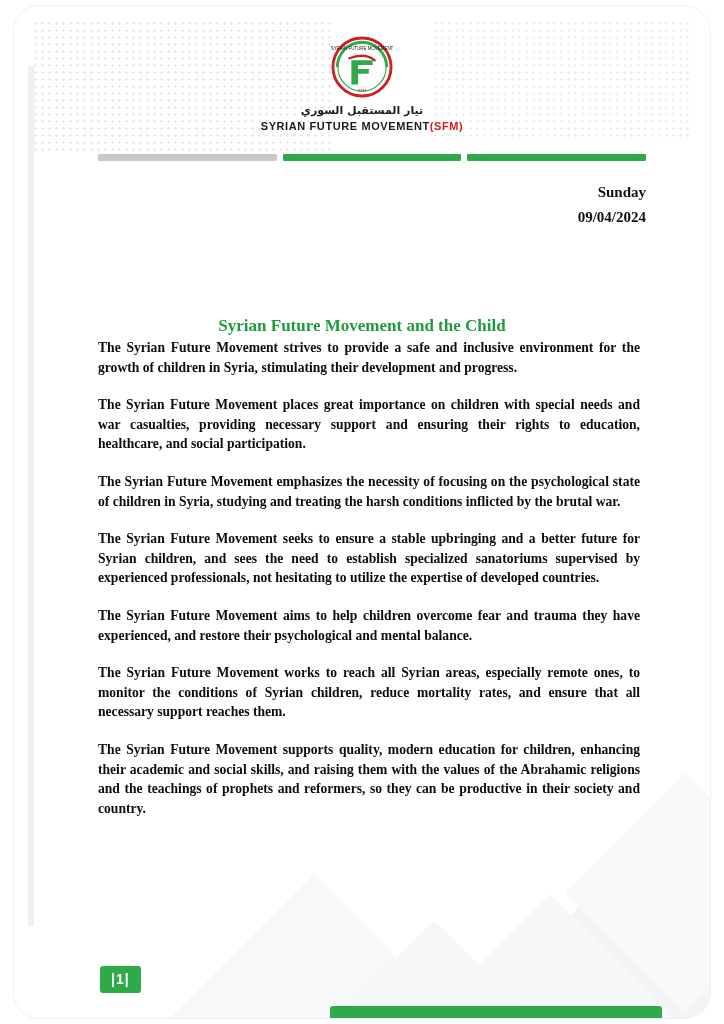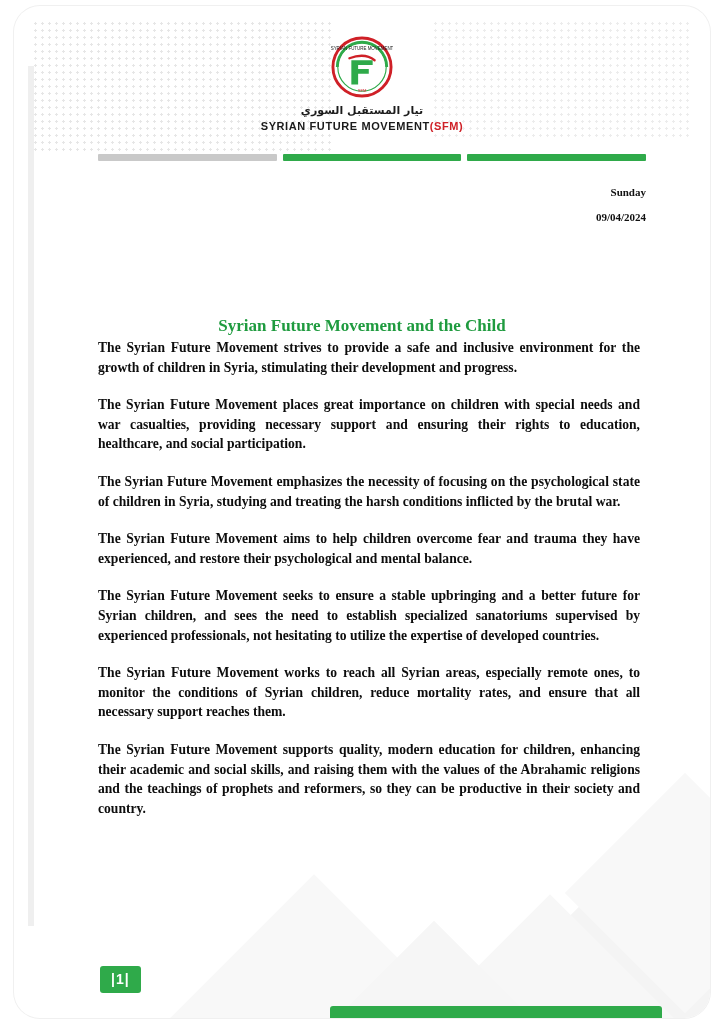--- a/index.html
+++ b/index.html
@@ -145,21 +145,21 @@
   #meta-left .docnum {
     font-weight: bold;
     padding-bottom: 3px;
     display: inline-block;
     border-bottom: 1px solid #bdbdbd;
     min-width: 188px;
   }
   #meta-right {
     float: right;
     text-align: right;
-    font-size: 11px;
+    font-size: 15px;
     line-height: 25px;
     font-weight: bold;
     color: #111;
   }
 
   
   #doc-title {
     position: absolute;
     top: 310px;
     left: 0;
@@ -264,22 +264,22 @@
       </div>
       <div style="clear:both"></div>
     </div>
 
     <div id="doc-title">Syrian Future Movement and the Child</div>
 
     <div id="body">
       <p>The Syrian Future Movement strives to provide a safe and inclusive environment for the growth of children in Syria, stimulating their development and progress.</p>
       <p>The Syrian Future Movement places great importance on children with special needs and war casualties, providing necessary support and ensuring their rights to education, healthcare, and social participation.</p>
       <p>The Syrian Future Movement emphasizes the necessity of focusing on the psychological state of children in Syria, studying and treating the harsh conditions inflicted by the brutal war.</p>
+      <p>The Syrian Future Movement seeks to ensure a stable upbringing and a better future for Syrian children, and sees the need to establish specialized sanatoriums supervised by experienced professionals, not hesitating to utilize the expertise of developed countries.</p>
       <p>The Syrian Future Movement aims to help children overcome fear and trauma they have experienced, and restore their psychological and mental balance.</p>
-      <p>The Syrian Future Movement seeks to ensure a stable upbringing and a better future for Syrian children, and sees the need to establish specialized sanatoriums supervised by experienced professionals, not hesitating to utilize the expertise of developed countries.</p>
       <p>The Syrian Future Movement works to reach all Syrian areas, especially remote ones, to monitor the conditions of Syrian children, reduce mortality rates, and ensure that all necessary support reaches them.</p>
       <p>The Syrian Future Movement supports quality, modern education for children, enhancing their academic and social skills, and raising them with the values of the Abrahamic religions and the teachings of prophets and reformers, so they can be productive in their society and country.</p>
     </div>
 
     <div id="pagenum">|1|</div>
 
     <div id="footer-bar"></div>
 
   </div>
 </div>

